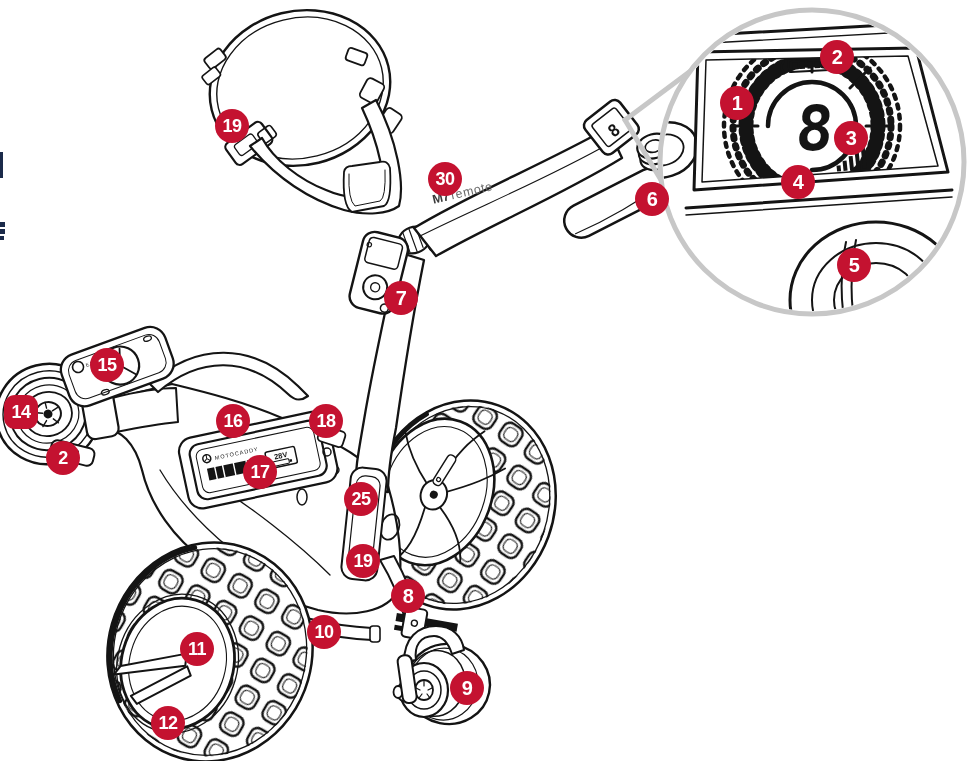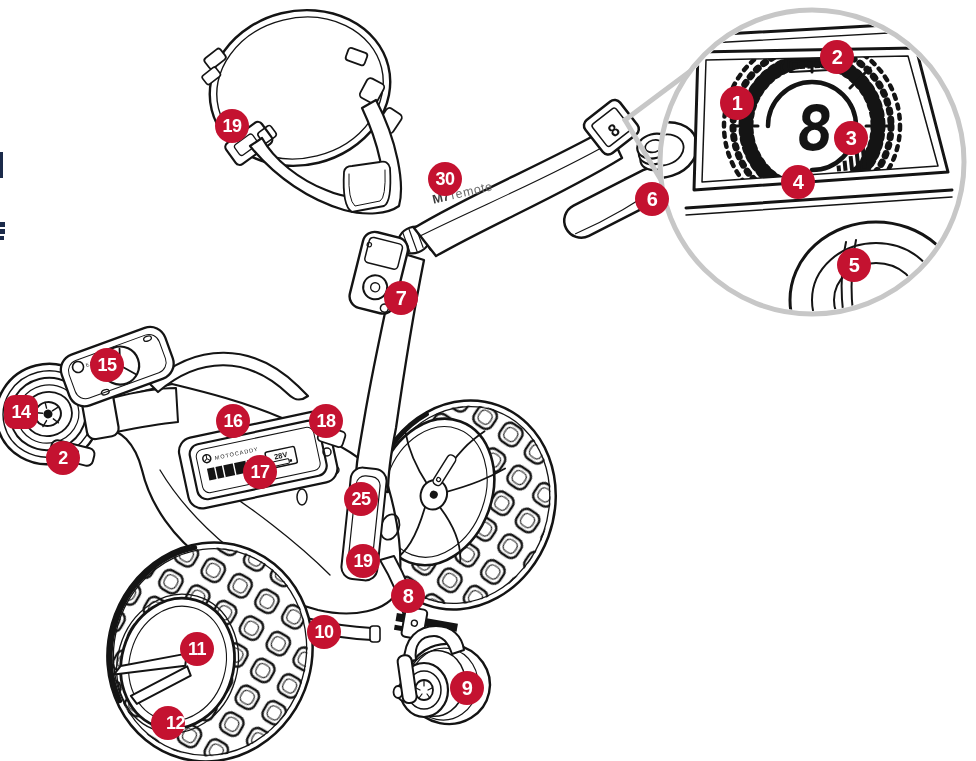--- a/index.html
+++ b/index.html
@@ -332,21 +332,21 @@
       <div class="badge" style="left: 837px; top: 57px;">2</div>
       <div class="badge" style="left: 851px; top: 138px;">3</div>
       <div class="badge" style="left: 798px; top: 182px;">4</div>
       <div class="badge" style="left: 854px; top: 265px;">5</div>
       <div class="badge" style="left: 652px; top: 199px;">6</div>
       <div class="badge" style="left: 401px; top: 298px;">7</div>
       <div class="badge" style="left: 408px; top: 596px;">8</div>
       <div class="badge" style="left: 467px; top: 688px;">9</div>
       <div class="badge two" style="left: 324px; top: 632px;">10</div>
       <div class="badge two" style="left: 197px; top: 649px;">11</div>
-      <div class="badge two" style="left: 168px; top: 723px; text-align: right;">12</div>
+      <div class="badge two" style="left: 168px; top: 723px;">12</div>
       <div class="badge two" style="left: 63px; top: 458px;">2</div>
       <div class="badge two" style="left: 21px; top: 412px; border-radius: 11px;">14</div>
       <div class="badge two" style="left: 107px; top: 365px;">15</div>
       <div class="badge two" style="left: 233px; top: 421px;">16</div>
       <div class="badge two" style="left: 260px; top: 472px;">17</div>
       <div class="badge two" style="left: 326px; top: 421px;">18</div>
       <div class="badge two" style="left: 232px; top: 126px;">19</div>
       <div class="badge two" style="left: 445px; top: 179px;">30</div>
       <div class="badge two" style="left: 361px; top: 499px;">25</div>
       <div class="badge two" style="left: 363px; top: 561px;">19</div>

